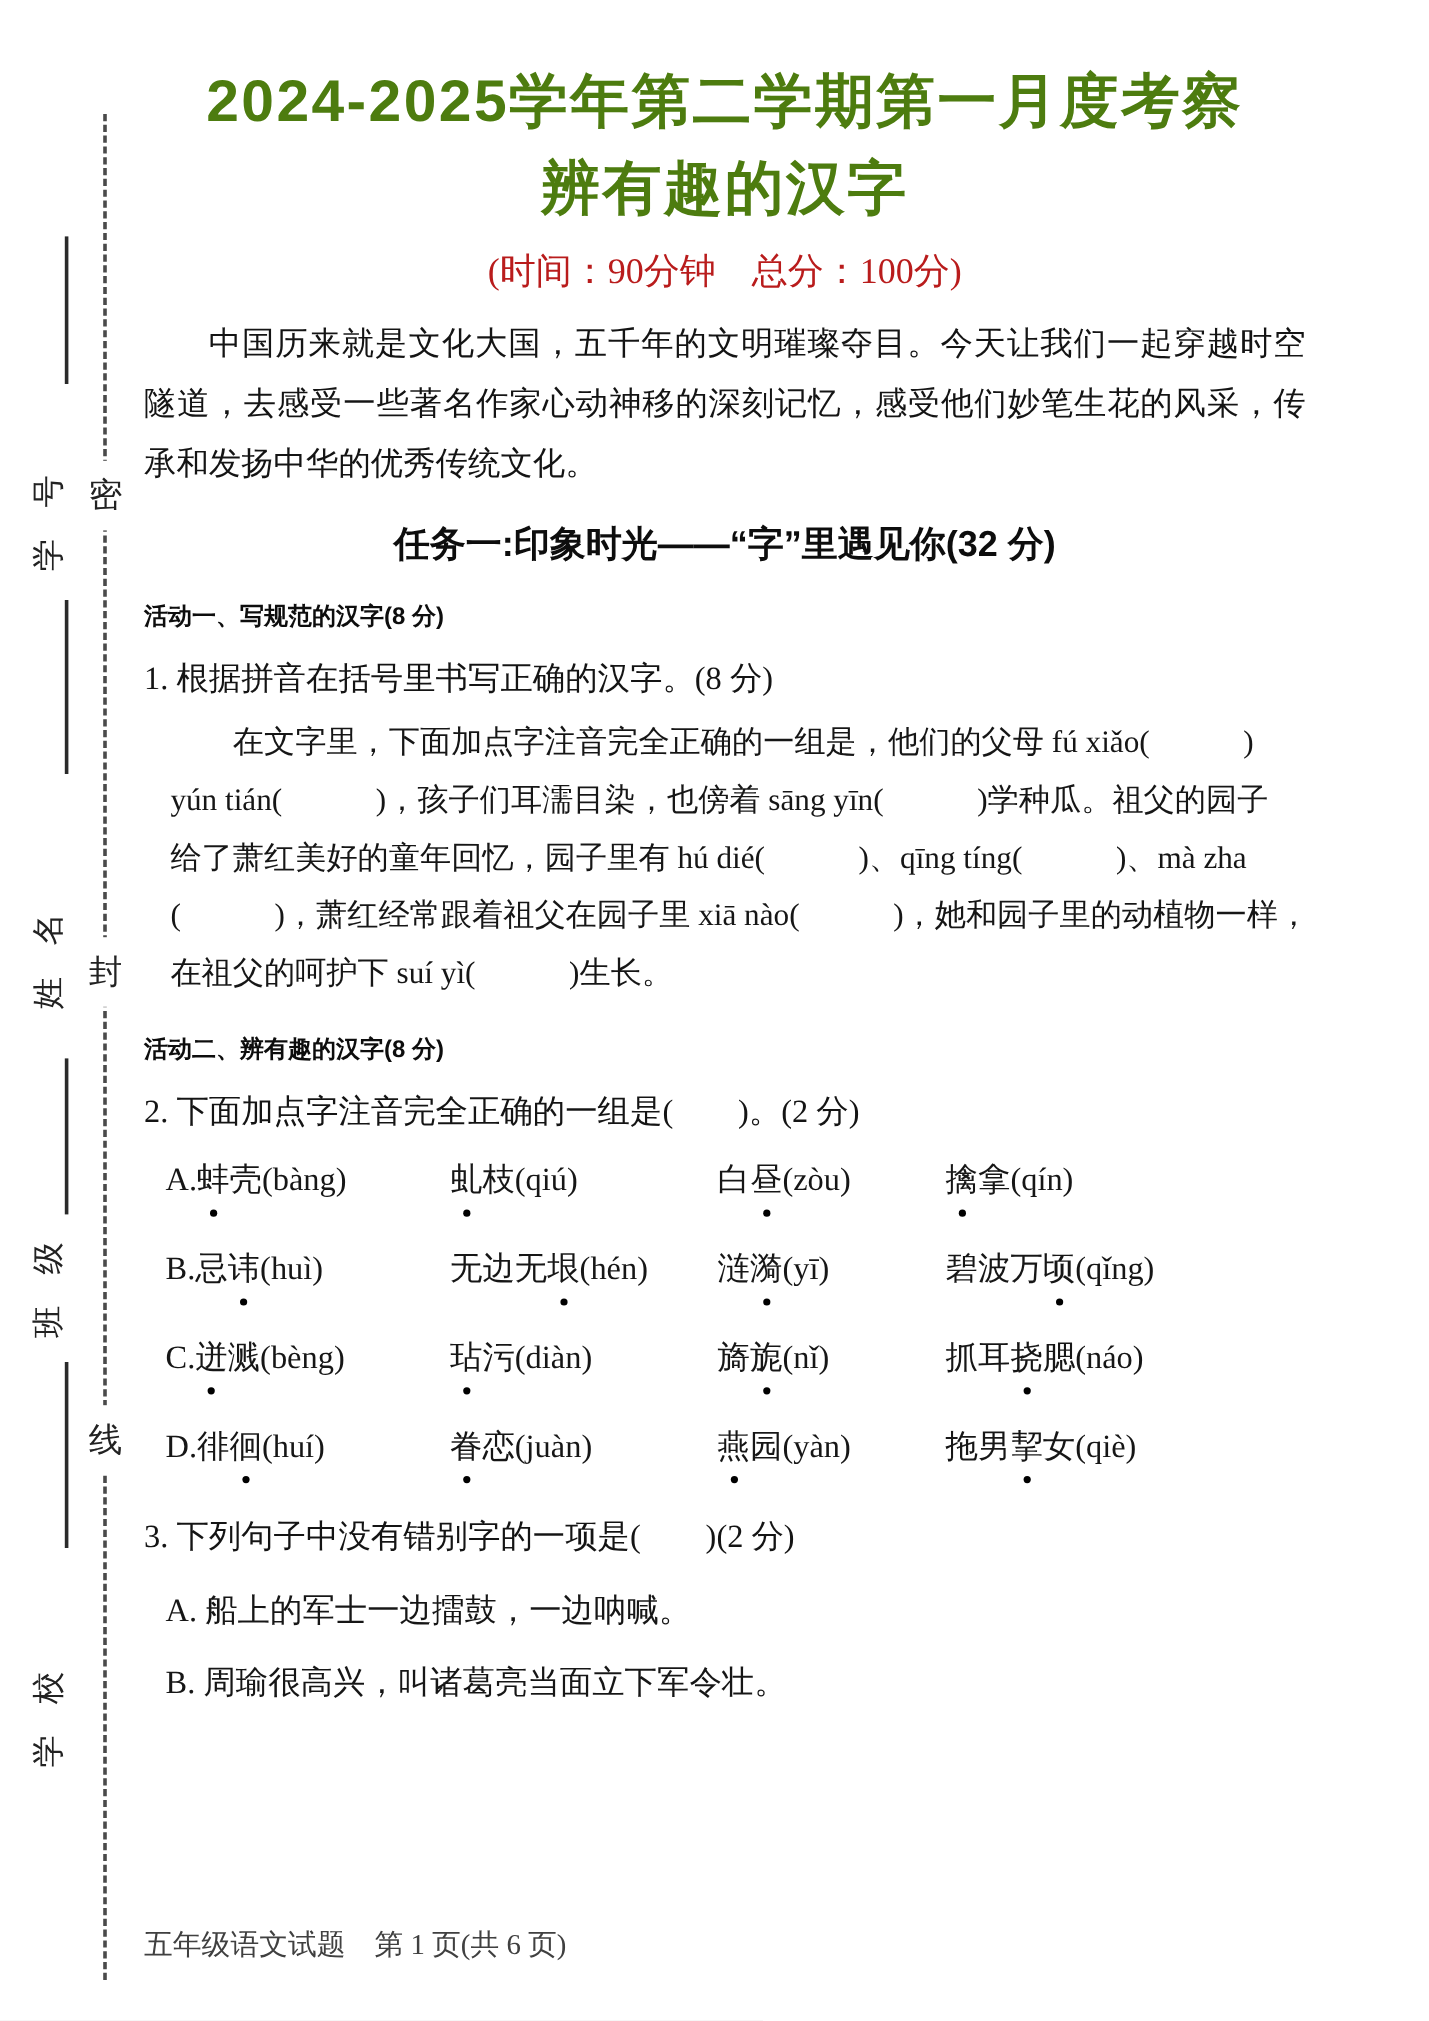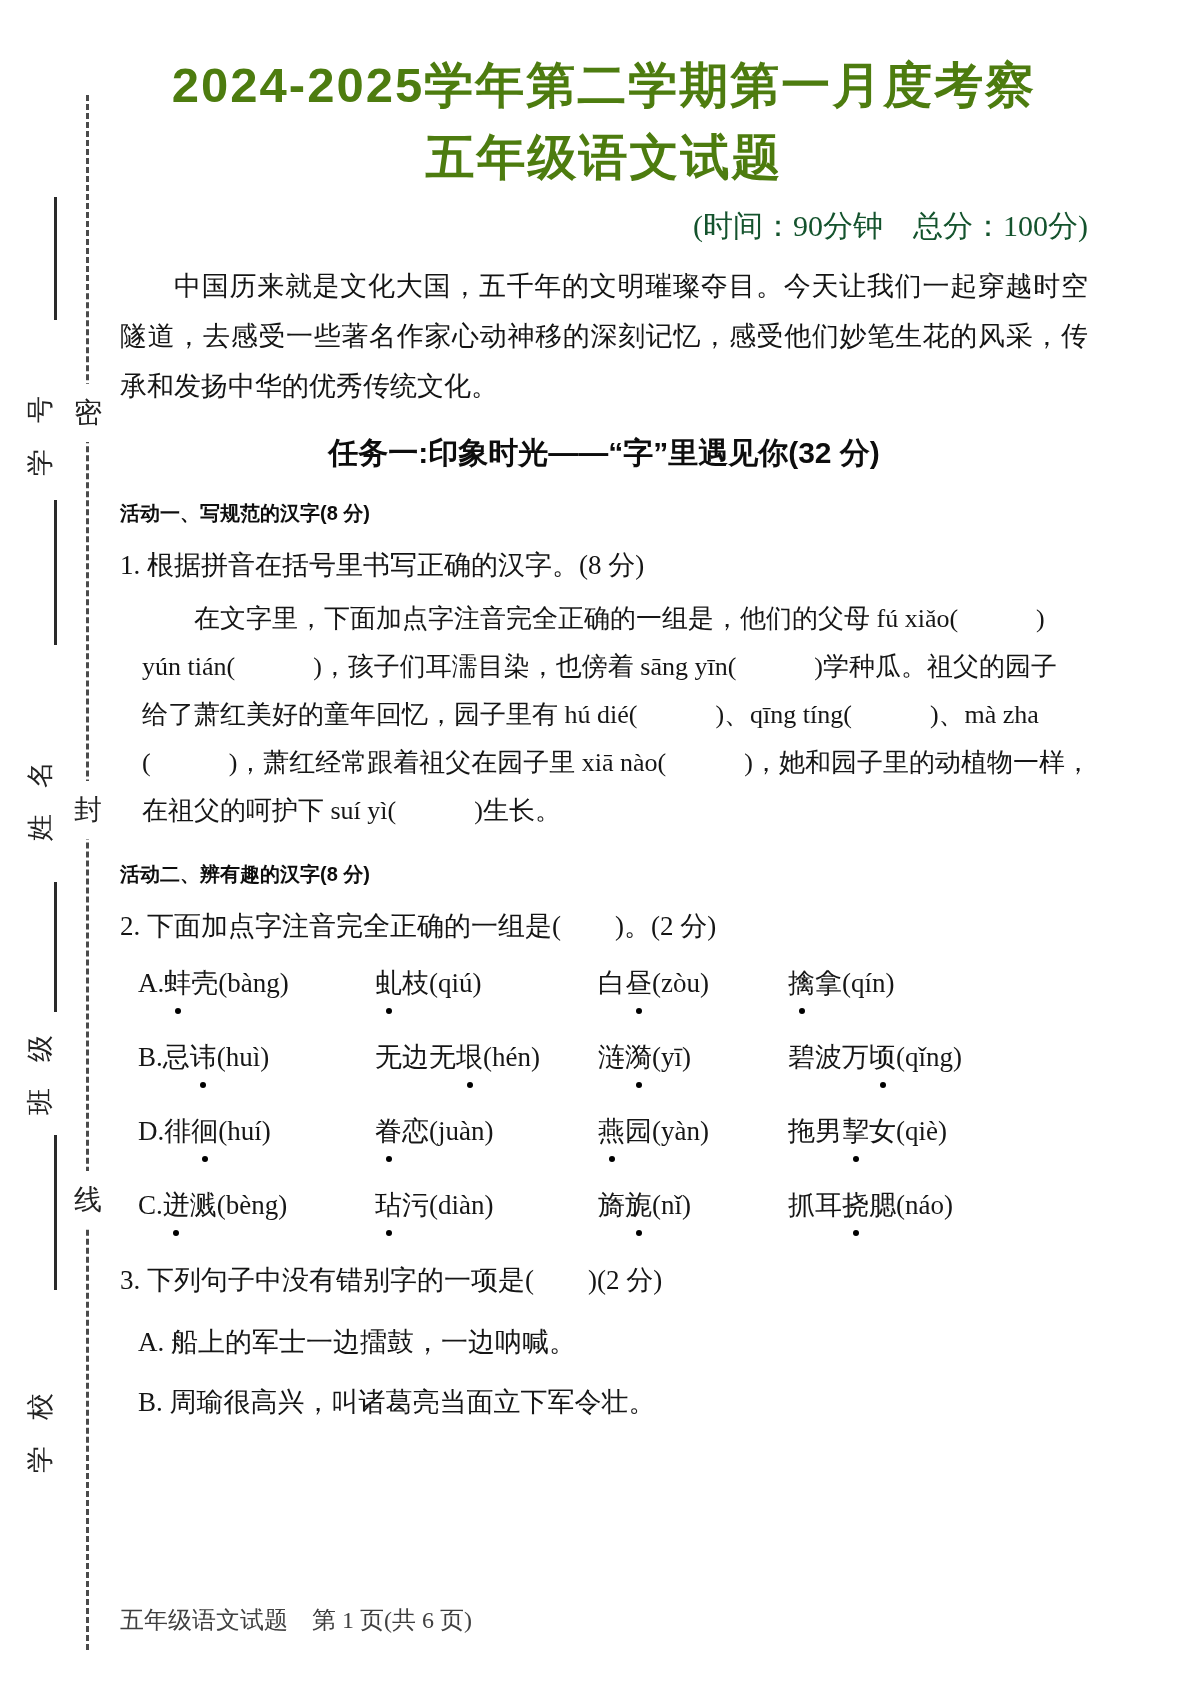--- a/index.html
+++ b/index.html
@@ -35,21 +35,21 @@
   .fl3{top:882px;height:130px;}
   .fl4{top:1135px;height:155px;}
   
   .content{position:absolute;left:120px;top:52px;width:968px;}
   .title{
     font-family:"Liberation Sans","DejaVu Sans",sans-serif;
     font-weight:700;text-align:center;margin:0;
     font-size:49px;letter-spacing:2px;line-height:66px;color:#4d7c0f;
   }
   .title.second{margin-top:6px;}
-  .subtitle{text-align:right;font-size:30px;margin-top:16px;color:#14532d;}
+  .subtitle{text-align:center;font-size:30px;margin-top:16px;color:#b91c1c;}
   
   .score-table{
     width:100%;margin-top:20px;
     border-collapse:collapse;table-layout:fixed;
   }
   .score-table td{
     border:2.5px solid #000;height:52px;
     text-align:center;vertical-align:middle;
     font-family:"Liberation Sans","DejaVu Sans",sans-serif;
     font-weight:700;font-size:27px;
@@ -116,21 +116,21 @@
       </div>
     <div id="seal-chars">
         <span class="seal-char" style="top: 413px;">密</span>
         <span class="seal-char" style="top: 810px;">封</span>
         <span class="seal-char" style="top: 1200px;">线</span>
       </div>
   </aside>
 
   <main class="content">
     <h1 class="title">2024-2025学年第二学期第一月度考察</h1>
-    <h1 class="title second">五年级语文试题</h1>
+    <h1 class="title second">辨有趣的汉字</h1>
     <div class="subtitle">(时间：90分钟　总分：100分)</div>
 
 
     <p class="body-text">中国历来就是文化大国，五千年的文明璀璨夺目。今天让我们一起穿越时空隧道，去感受一些著名作家心动神移的深刻记忆，感受他们妙笔生花的风采，传承和发扬中华的优秀传统文化。</p>
 
     <h2 class="task-heading">任务一:印象时光——“字”里遇见你(32 分)</h2>
 
 
     <h3 class="activity-heading">活动一、写规范的汉字(8 分)</h3>
     <p class="question">1. 根据拼音在括号里书写正确的汉字。(8 分)</p>
@@ -151,30 +151,30 @@
           <div class="opt-cell"><span>白</span><span class="dot-under">昼</span><span>(</span><span>z</span><span>ò</span><span>u</span><span>)</span></div>
           <div class="opt-cell"><span class="dot-under">擒</span><span>拿</span><span>(</span><span>q</span><span>í</span><span>n</span><span>)</span></div>
         </div>
         <div class="opt-row">
           <div class="opt-cell"><span>B. </span><span>忌</span><span class="dot-under">讳</span><span>(</span><span>h</span><span>u</span><span>ì</span><span>)</span></div>
           <div class="opt-cell"><span>无</span><span>边</span><span>无</span><span class="dot-under">垠</span><span>(</span><span>h</span><span>é</span><span>n</span><span>)</span></div>
           <div class="opt-cell"><span>涟</span><span class="dot-under">漪</span><span>(</span><span>y</span><span>ī</span><span>)</span></div>
           <div class="opt-cell"><span>碧</span><span>波</span><span>万</span><span class="dot-under">顷</span><span>(</span><span>q</span><span>ǐ</span><span>n</span><span>g</span><span>)</span></div>
         </div>
         <div class="opt-row">
+          <div class="opt-cell"><span>C. </span><span class="dot-under">迸</span><span>溅</span><span>(</span><span>b</span><span>è</span><span>n</span><span>g</span><span>)</span></div>
+          <div class="opt-cell"><span class="dot-under">玷</span><span>污</span><span>(</span><span>d</span><span>i</span><span>à</span><span>n</span><span>)</span></div>
+          <div class="opt-cell"><span>旖</span><span class="dot-under">旎</span><span>(</span><span>n</span><span>ǐ</span><span>)</span></div>
+          <div class="opt-cell"><span>抓</span><span>耳</span><span class="dot-under">挠</span><span>腮</span><span>(</span><span>n</span><span>á</span><span>o</span><span>)</span></div>
+        </div>
+        <div class="opt-row">
           <div class="opt-cell"><span>D. </span><span>徘</span><span class="dot-under">徊</span><span>(</span><span>h</span><span>u</span><span>í</span><span>)</span></div>
           <div class="opt-cell"><span class="dot-under">眷</span><span>恋</span><span>(</span><span>j</span><span>u</span><span>à</span><span>n</span><span>)</span></div>
           <div class="opt-cell"><span class="dot-under">燕</span><span>园</span><span>(</span><span>y</span><span>à</span><span>n</span><span>)</span></div>
           <div class="opt-cell"><span>拖</span><span>男</span><span class="dot-under">挈</span><span>女</span><span>(</span><span>q</span><span>i</span><span>è</span><span>)</span></div>
-        </div>
-        <div class="opt-row">
-          <div class="opt-cell"><span>C. </span><span class="dot-under">迸</span><span>溅</span><span>(</span><span>b</span><span>è</span><span>n</span><span>g</span><span>)</span></div>
-          <div class="opt-cell"><span class="dot-under">玷</span><span>污</span><span>(</span><span>d</span><span>i</span><span>à</span><span>n</span><span>)</span></div>
-          <div class="opt-cell"><span>旖</span><span class="dot-under">旎</span><span>(</span><span>n</span><span>ǐ</span><span>)</span></div>
-          <div class="opt-cell"><span>抓</span><span>耳</span><span class="dot-under">挠</span><span>腮</span><span>(</span><span>n</span><span>á</span><span>o</span><span>)</span></div>
         </div>
       </div>
 
     <p class="question q3">3. 下列句子中没有错别字的一项是(　　)(2 分)</p>
     <div class="q3-options" id="q3-options">
         <div class="q3-line">A. 船上的军士一边擂鼓，一边呐喊。</div>
         <div class="q3-line">B. 周瑜很高兴，叫诸葛亮当面立下军令壮。</div>
       </div>
   </main>
 

